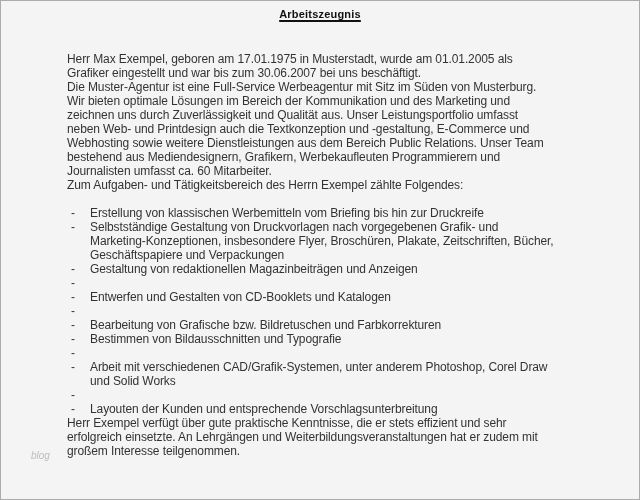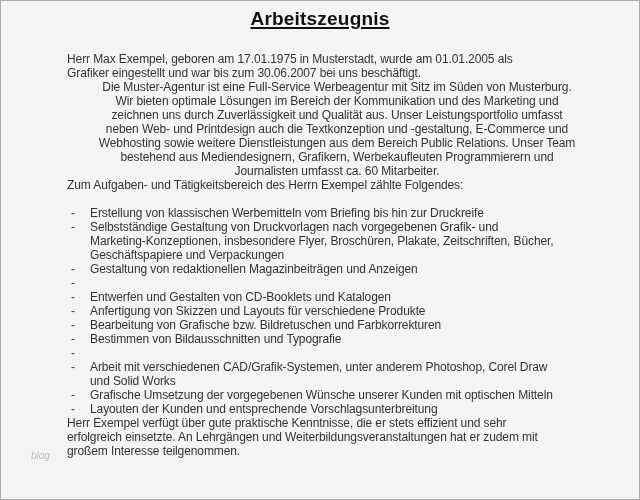--- a/index.html
+++ b/index.html
@@ -13,38 +13,38 @@
     box-sizing: border-box;
     background: #f4f4f4;
     border: 1px solid #ababab;
     color: #333333;
     overflow: hidden;
   }
   .title {
     position: absolute;
     top: 7px; left: 0; right: 0;
     text-align: center;
-    font-size: 19px;
+    font-size: 11px;
     font-weight: bold;
     color: #111111;
     text-decoration: underline;
     text-decoration-thickness: 1.5px;
     text-underline-offset: 2px;
     letter-spacing: 0.2px;
   }
   .content {
     position: absolute;
     left: 66px; top: 51px;
     width: 540px;
     font-size: 12px;
     line-height: 14px;
     letter-spacing: -0.1px;
   }
   .content p { margin: 0; white-space: pre; }
-  .p-company { margin-top: 21px; text-align: center; }
+  .p-company { margin-top: 21px; }
   .p-heading { margin-top: 12px; }
   .tasks   { margin-top: 13.5px; }
   .closing { margin-top: 13.5px; }
   .li { display: flex; padding-left: 4px; }
   .li .dash { flex: 0 0 19px; width: 19px; }
   .li .li-text { white-space: pre; }
   .watermark {
     position: absolute;
     left: 30px; top: 449px;
     font-size: 10px;
@@ -88,41 +88,39 @@
         </div>
       <div class="li">
           <span class="dash">-</span>
         </div>
       <div class="li">
           <span class="dash">-</span>
           <span class="li-text">Entwerfen und Gestalten von CD-Booklets und Katalogen</span>
         </div>
       <div class="li">
           <span class="dash">-</span>
-          <span class="li-text">Anfertigung von Skizzen und Layouts für verschiedene Produkte</span>
         </div>
       <div class="li">
           <span class="dash">-</span>
           <span class="li-text">Bearbeitung von Grafische bzw. Bildretuschen und Farbkorrekturen</span>
         </div>
       <div class="li">
           <span class="dash">-</span>
           <span class="li-text">Bestimmen von Bildausschnitten und Typografie</span>
         </div>
       <div class="li">
           <span class="dash">-</span>
         </div>
       <div class="li">
           <span class="dash">-</span>
           <span class="li-text">Arbeit mit verschiedenen CAD/Grafik-Systemen, unter anderem Photoshop, Corel Draw
 und Solid Works</span>
         </div>
       <div class="li">
           <span class="dash">-</span>
-          <span class="li-text">Grafische Umsetzung der vorgegebenen Wünsche unserer Kunden mit optischen Mitteln</span>
         </div>
       <div class="li">
           <span class="dash">-</span>
           <span class="li-text">Layouten der Kunden und entsprechende Vorschlagsunterbreitung</span>
         </div>
     </div>
 
     <p class="closing">Herr Exempel verfügt über gute praktische Kenntnisse, die er stets effizient und sehr
 erfolgreich einsetzte. An Lehrgängen und Weiterbildungsveranstaltungen hat er zudem mit
 großem Interesse teilgenommen.</p>

